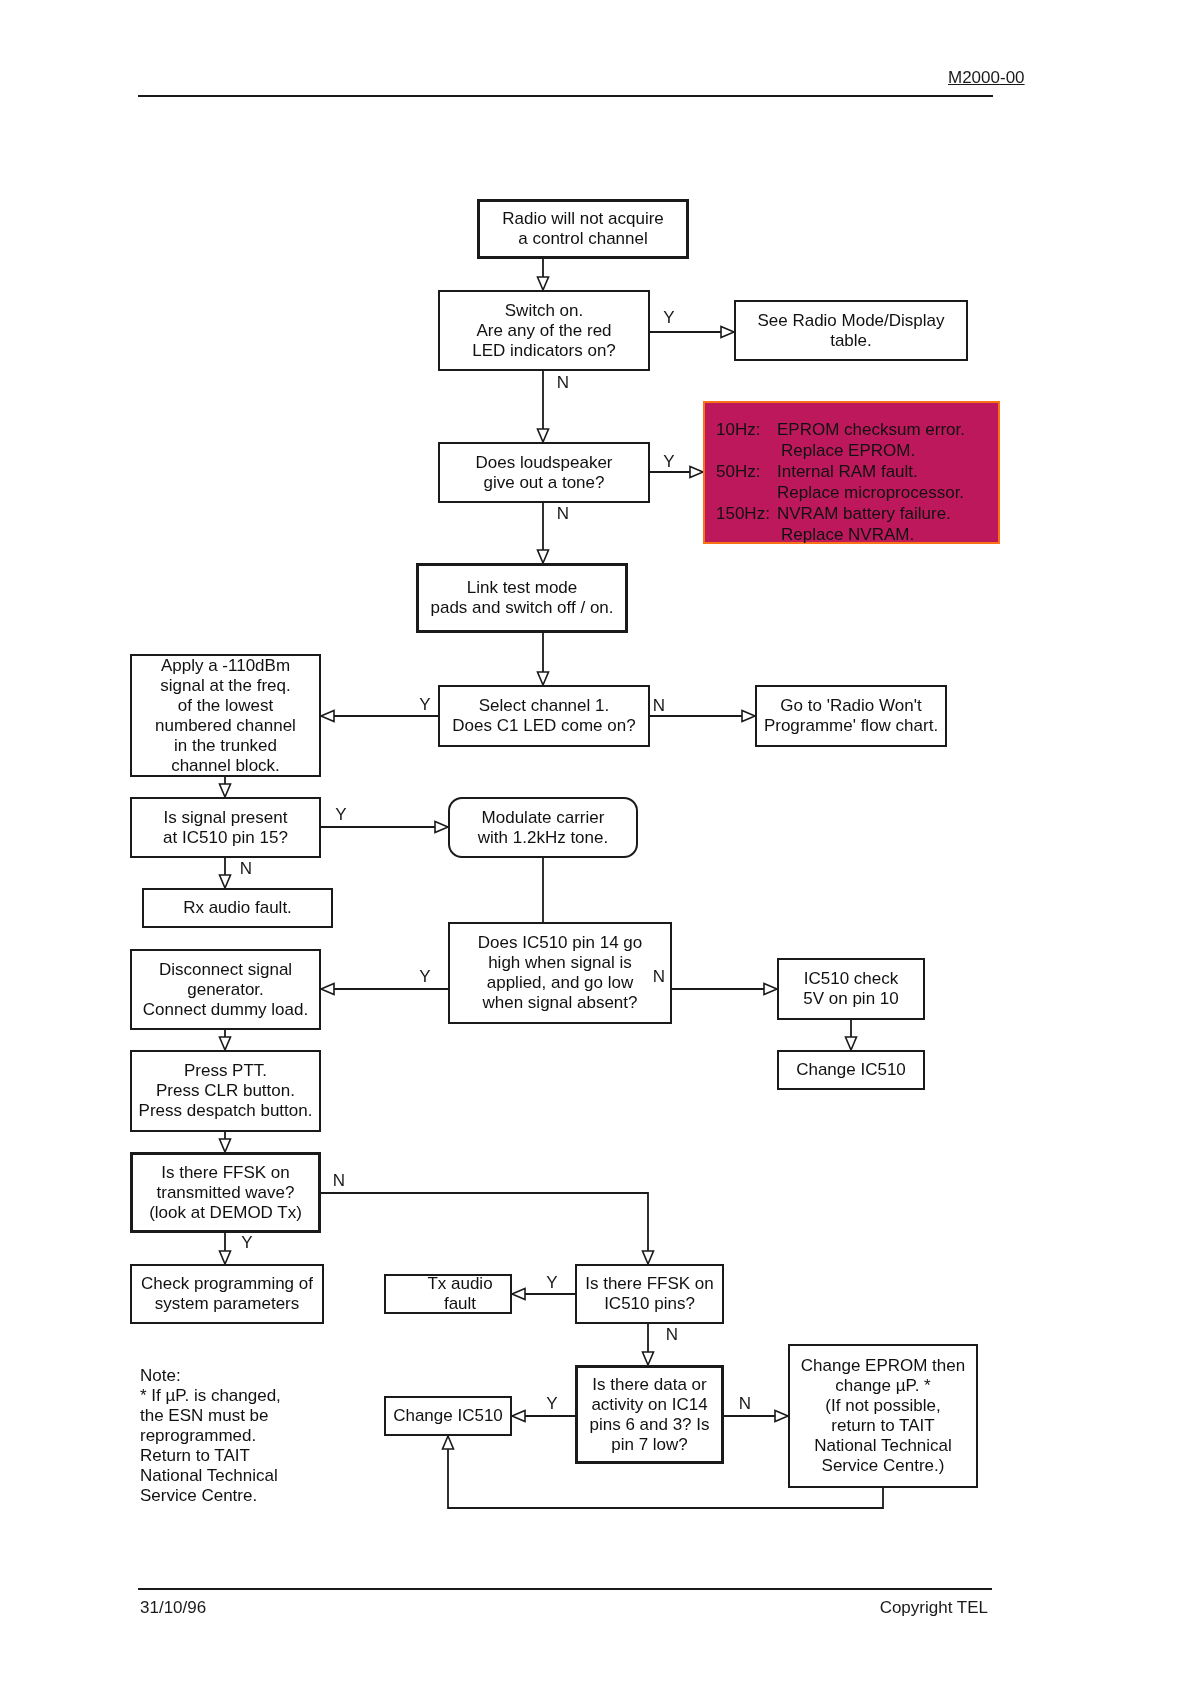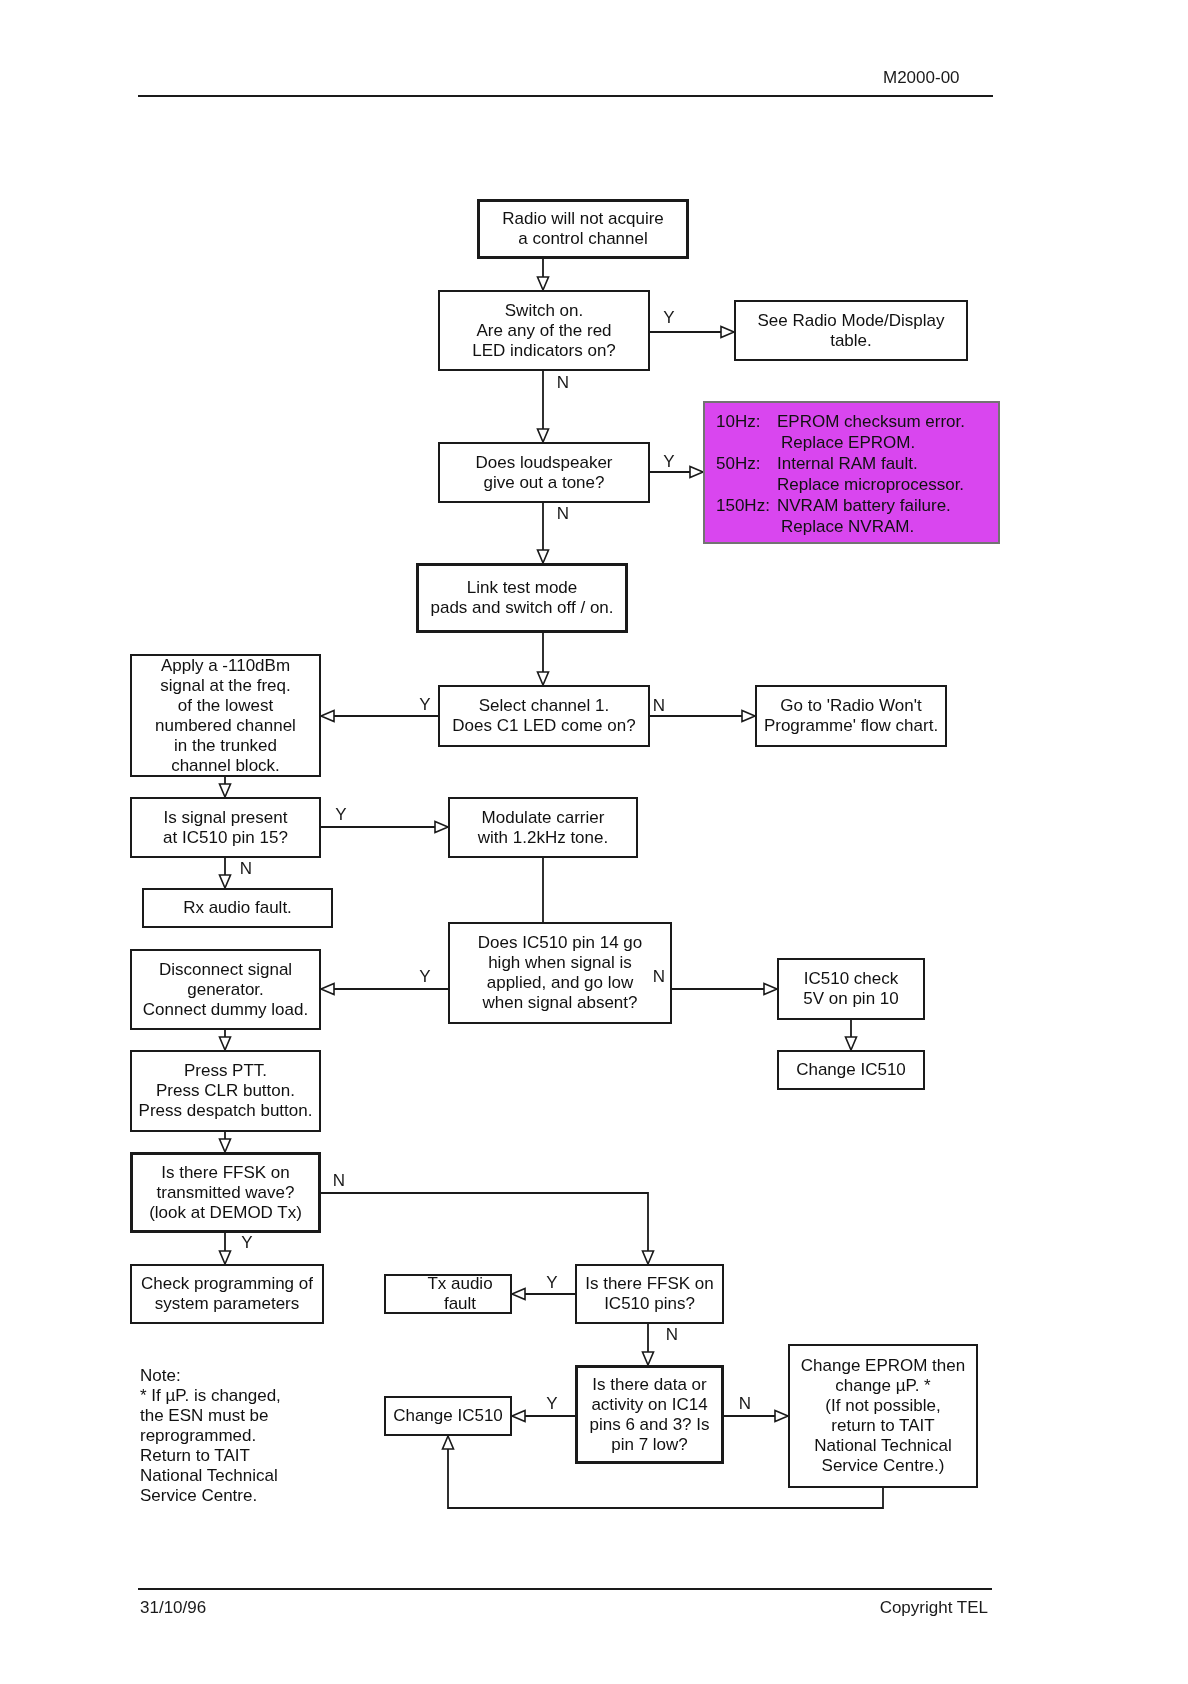--- a/index.html
+++ b/index.html
@@ -11,43 +11,43 @@
   .rule{position:absolute;background:#1a1a1a;height:2px;}
   .doc-number{position:absolute;font-size:17px;color:#1a1a1a;}
   .footer-text{position:absolute;font-size:17px;color:#1a1a1a;}
   .box{
     position:absolute;box-sizing:border-box;border:2px solid #1a1a1a;background:#fff;
     display:flex;align-items:center;justify-content:center;text-align:center;
     font-size:17px;line-height:20px;white-space:pre-line;padding:2px 4px;
   }
   .box.heavy{border-width:3px;}
   .tone-box{
-    position:absolute;box-sizing:border-box;border:2px solid #737373;background:#d946ef;
-    font-size:17px;line-height:21px;padding:8px 4px 0 11px;text-align:left;
+    position:absolute;box-sizing:border-box;border:2px solid #f97316;background:#be185d;
+    font-size:17px;line-height:21px;padding:16px 4px 0 11px;text-align:left;
   }
   .trow{display:flex;}
   .tfreq{flex:none;width:61px;}
   .ttxt{flex:1;}
   .yn-label{
     position:absolute;transform:translate(-50%,-50%);
     font-size:17px;color:#1a1a1a;
   }
   .note-block{
     position:absolute;font-size:17px;line-height:20px;white-space:pre-line;color:#111;
   }
   svg.connectors{position:absolute;left:0;top:0;}
   svg.connectors path{stroke:#1a1a1a;stroke-width:1.8;fill:none;}
   svg.connectors polygon{stroke:#1a1a1a;stroke-width:1.6;fill:#ffffff;}
 </style>
 </head>
 <body>
 
 <div class="page">
 
-  <div class="doc-number" style="left:883px;top:68px;">M2000-00</div>
+  <div class="doc-number" style="left:948px;top:68px;text-decoration:underline;">M2000-00</div>
   <div class="rule" style="left:138px;top:95px;width:855px;"></div>
 
   <svg class="connectors" width="1188" height="1684" viewBox="0 0 1188 1684">
     <g>
       <path d="M543 259 V277"></path>
         <polygon points="537.5,277 548.5,277 543,290"></polygon>
     </g>
     <g>
       <path d="M650 332 H721"></path>
         <polygon points="721,326.5 721,337.5 734,332"></polygon>
@@ -186,21 +186,21 @@
   <div class="box" style="left:130px;top:654px;width:191px;height:123px;">Apply a  -110dBm
 signal at the freq.
 of the lowest
 numbered channel
 in the trunked
 channel block.</div>
   <div class="box" style="left:755px;top:685px;width:192px;height:62px;">Go to 'Radio Won't
 Programme' flow chart.</div>
   <div class="box" style="left:130px;top:797px;width:191px;height:61px;">Is signal present
 at IC510 pin 15?</div>
-  <div class="box" style="left:448px;top:797px;width:190px;height:61px;">Modulate carrier
+  <div class="box" style="left:448px;top:797px;width:190px;height:61px;border-radius:14px;">Modulate carrier
 with 1.2kHz tone.</div>
   <div class="box" style="left:130px;top:888px;width:191px;height:40px;margin-left:12px;">Rx audio fault.</div>
   <div class="box" style="left:448px;top:922px;width:224px;height:102px;">Does IC510 pin 14 go
 high when signal is
 applied, and go low
 when signal absent?</div>
   <div class="box" style="left:130px;top:949px;width:191px;height:81px;">Disconnect signal
 generator.
 Connect dummy load.</div>
   <div class="box" style="left:777px;top:958px;width:148px;height:62px;">IC510 check

